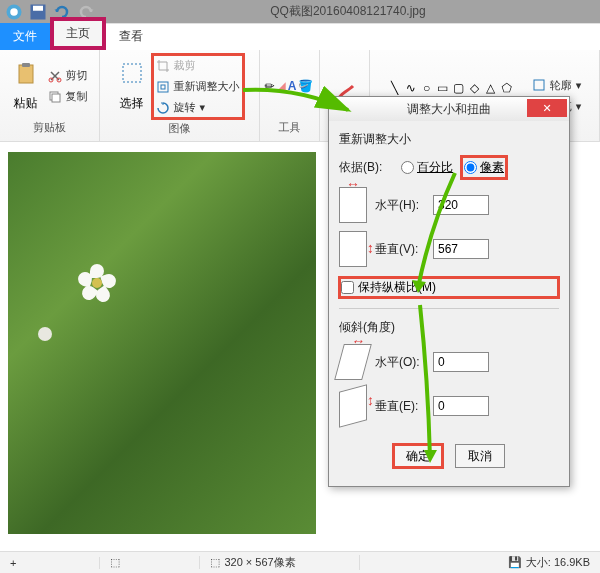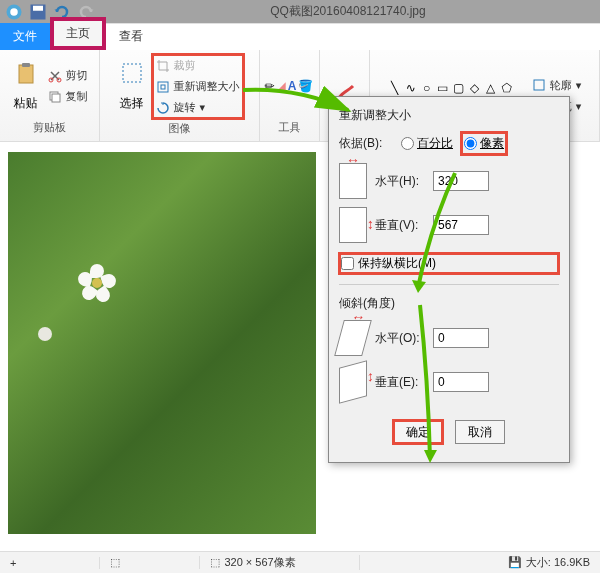--- a/index.html
+++ b/index.html
@@ -215,20 +215,24 @@
       <div class="petal" style="left:0;top:8px;transform:rotate(288deg)"></div>
       <div style="position:absolute;left:14px;top:14px;width:10px;height:10px;background:#d4c050;border-radius:50%"></div>
     </div>
   </div>
   <div class="flower f2">
     <div style="width:14px;height:14px;background:#e8e8e0;border-radius:50%"></div>
   </div>
 </div>
 
 <div class="dialog">
+  <div class="dlg-title">
+    <span>调整大小和扭曲</span>
+    <div class="dlg-close">✕</div>
+  </div>
   <div class="dlg-body">
     <div class="fieldset-title">重新调整大小</div>
 
     <div class="field-row">
       <span class="field-label">依据(B):</span>
       <div class="radio-group">
         <label class="radio-item">
             <input type="radio" name="by" style="">
             <span>百分比</span>
           </label>

